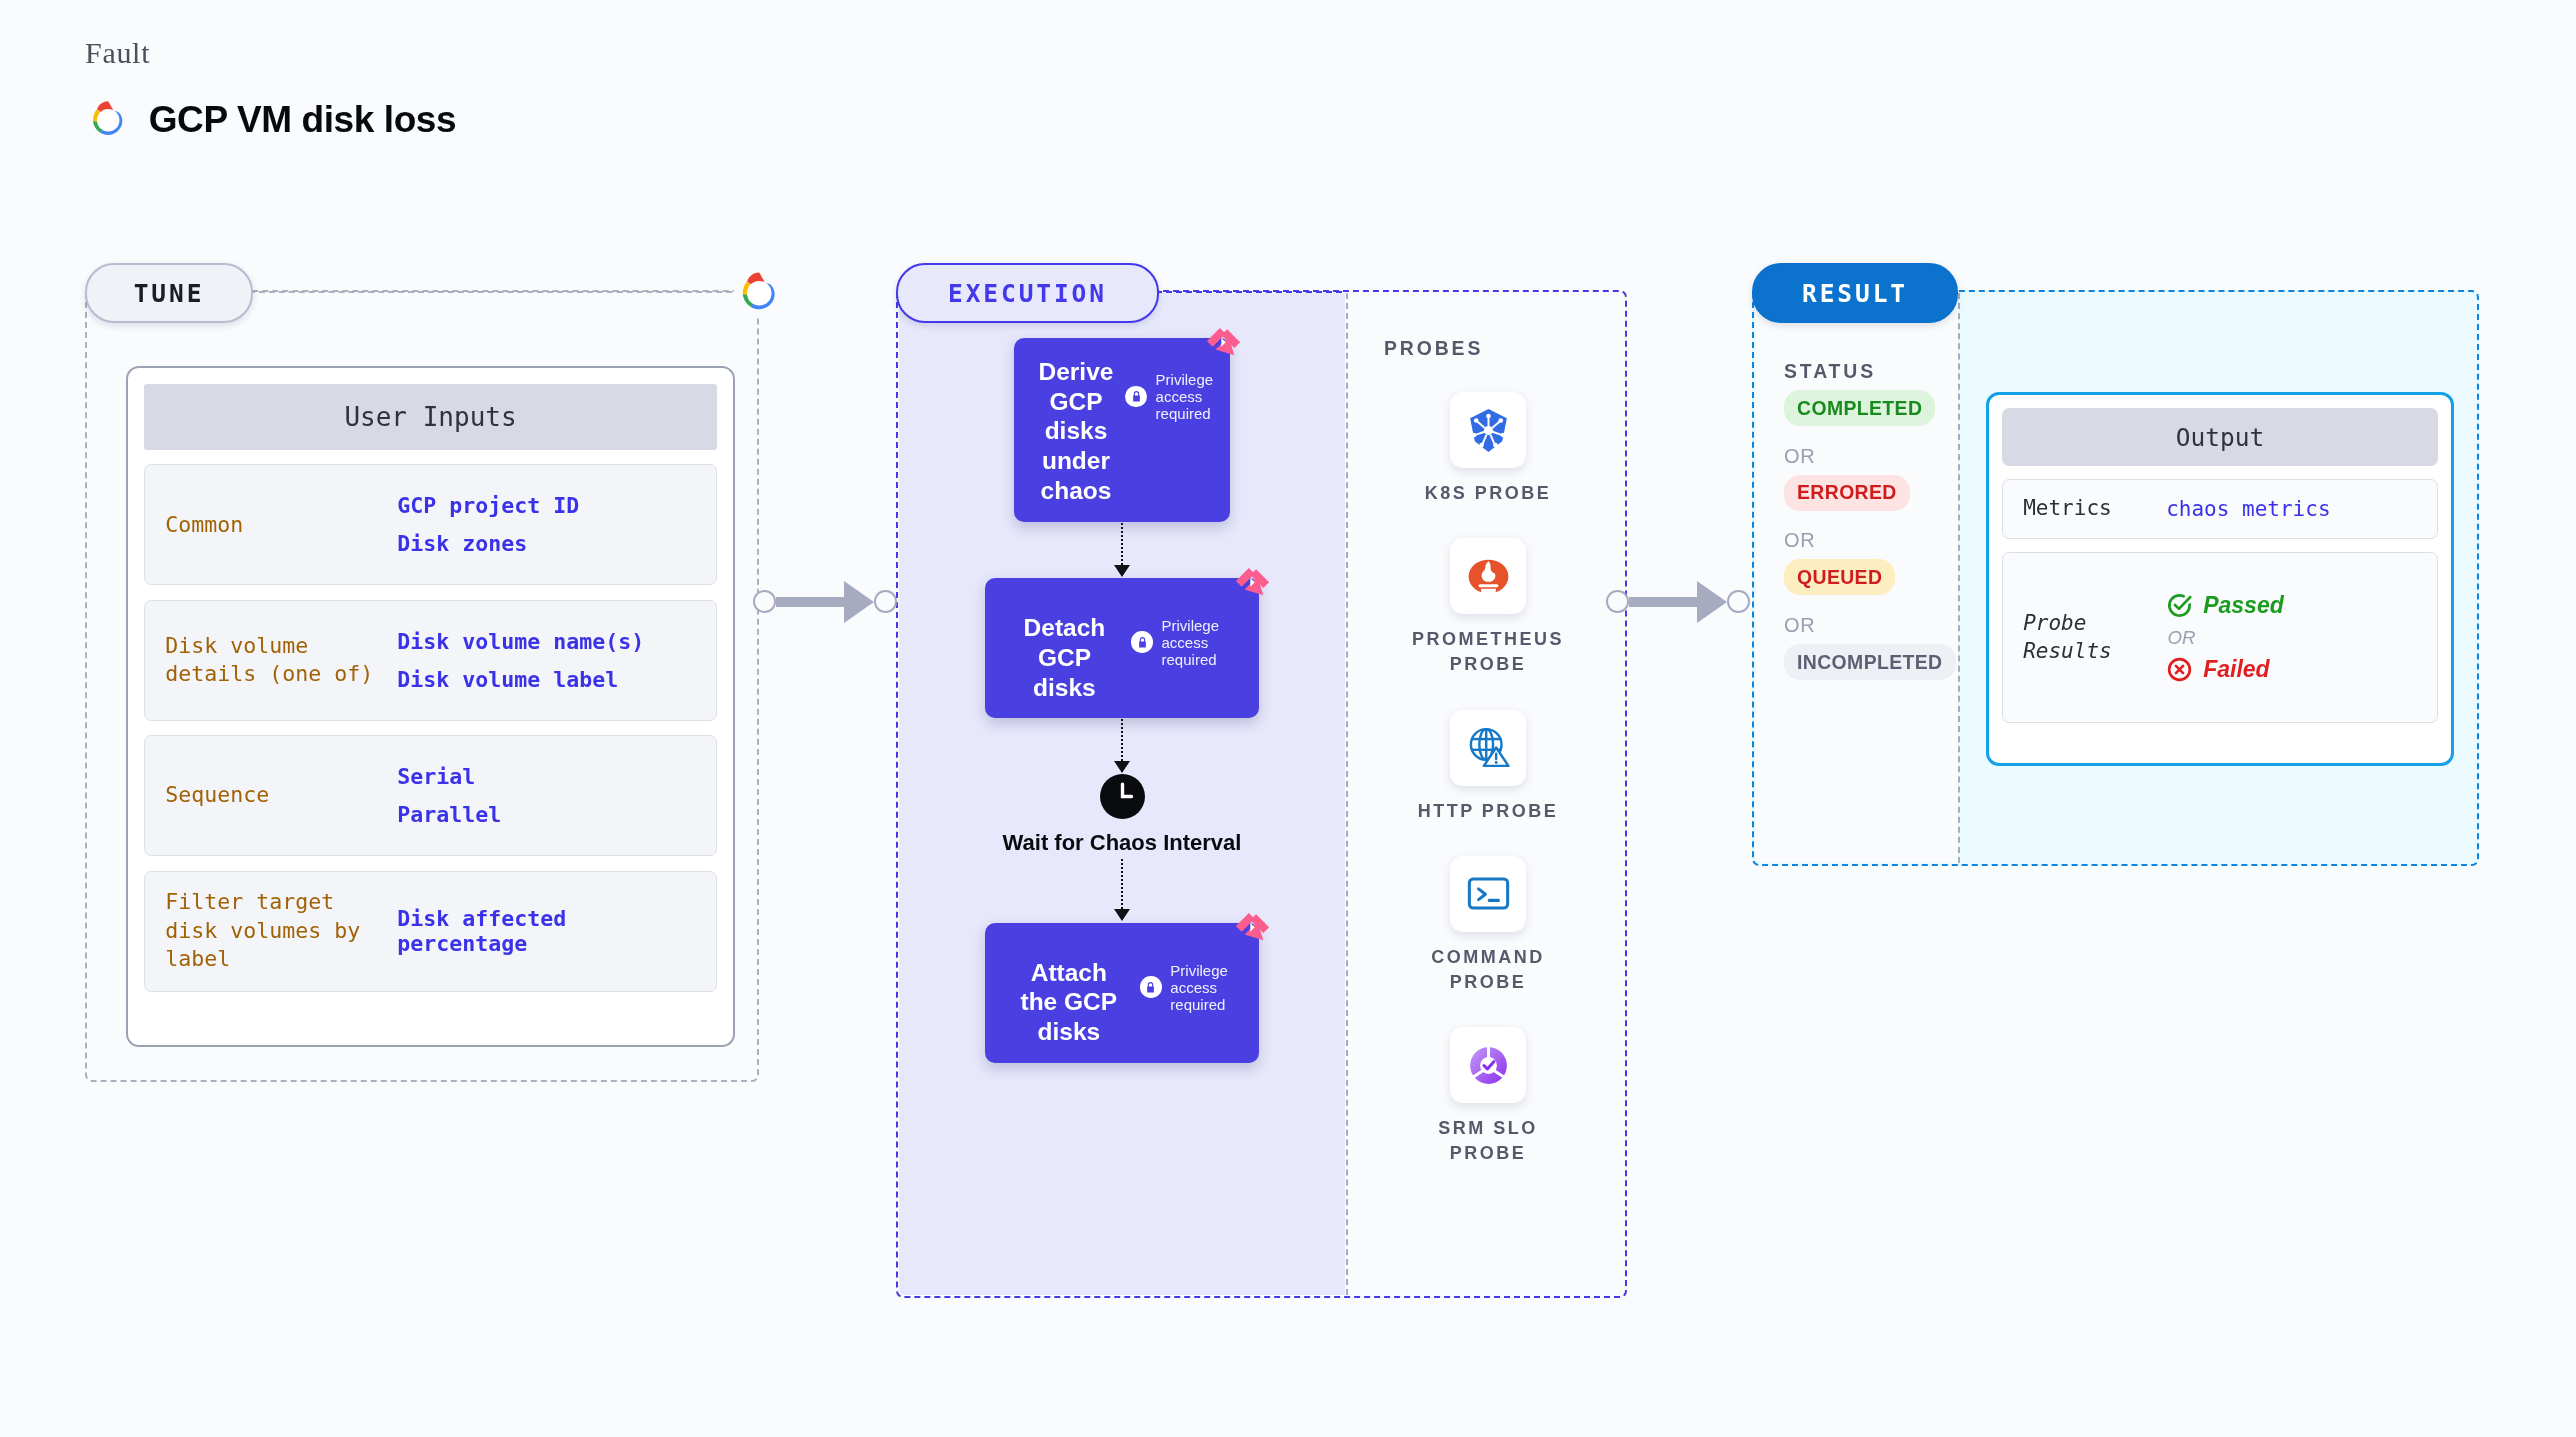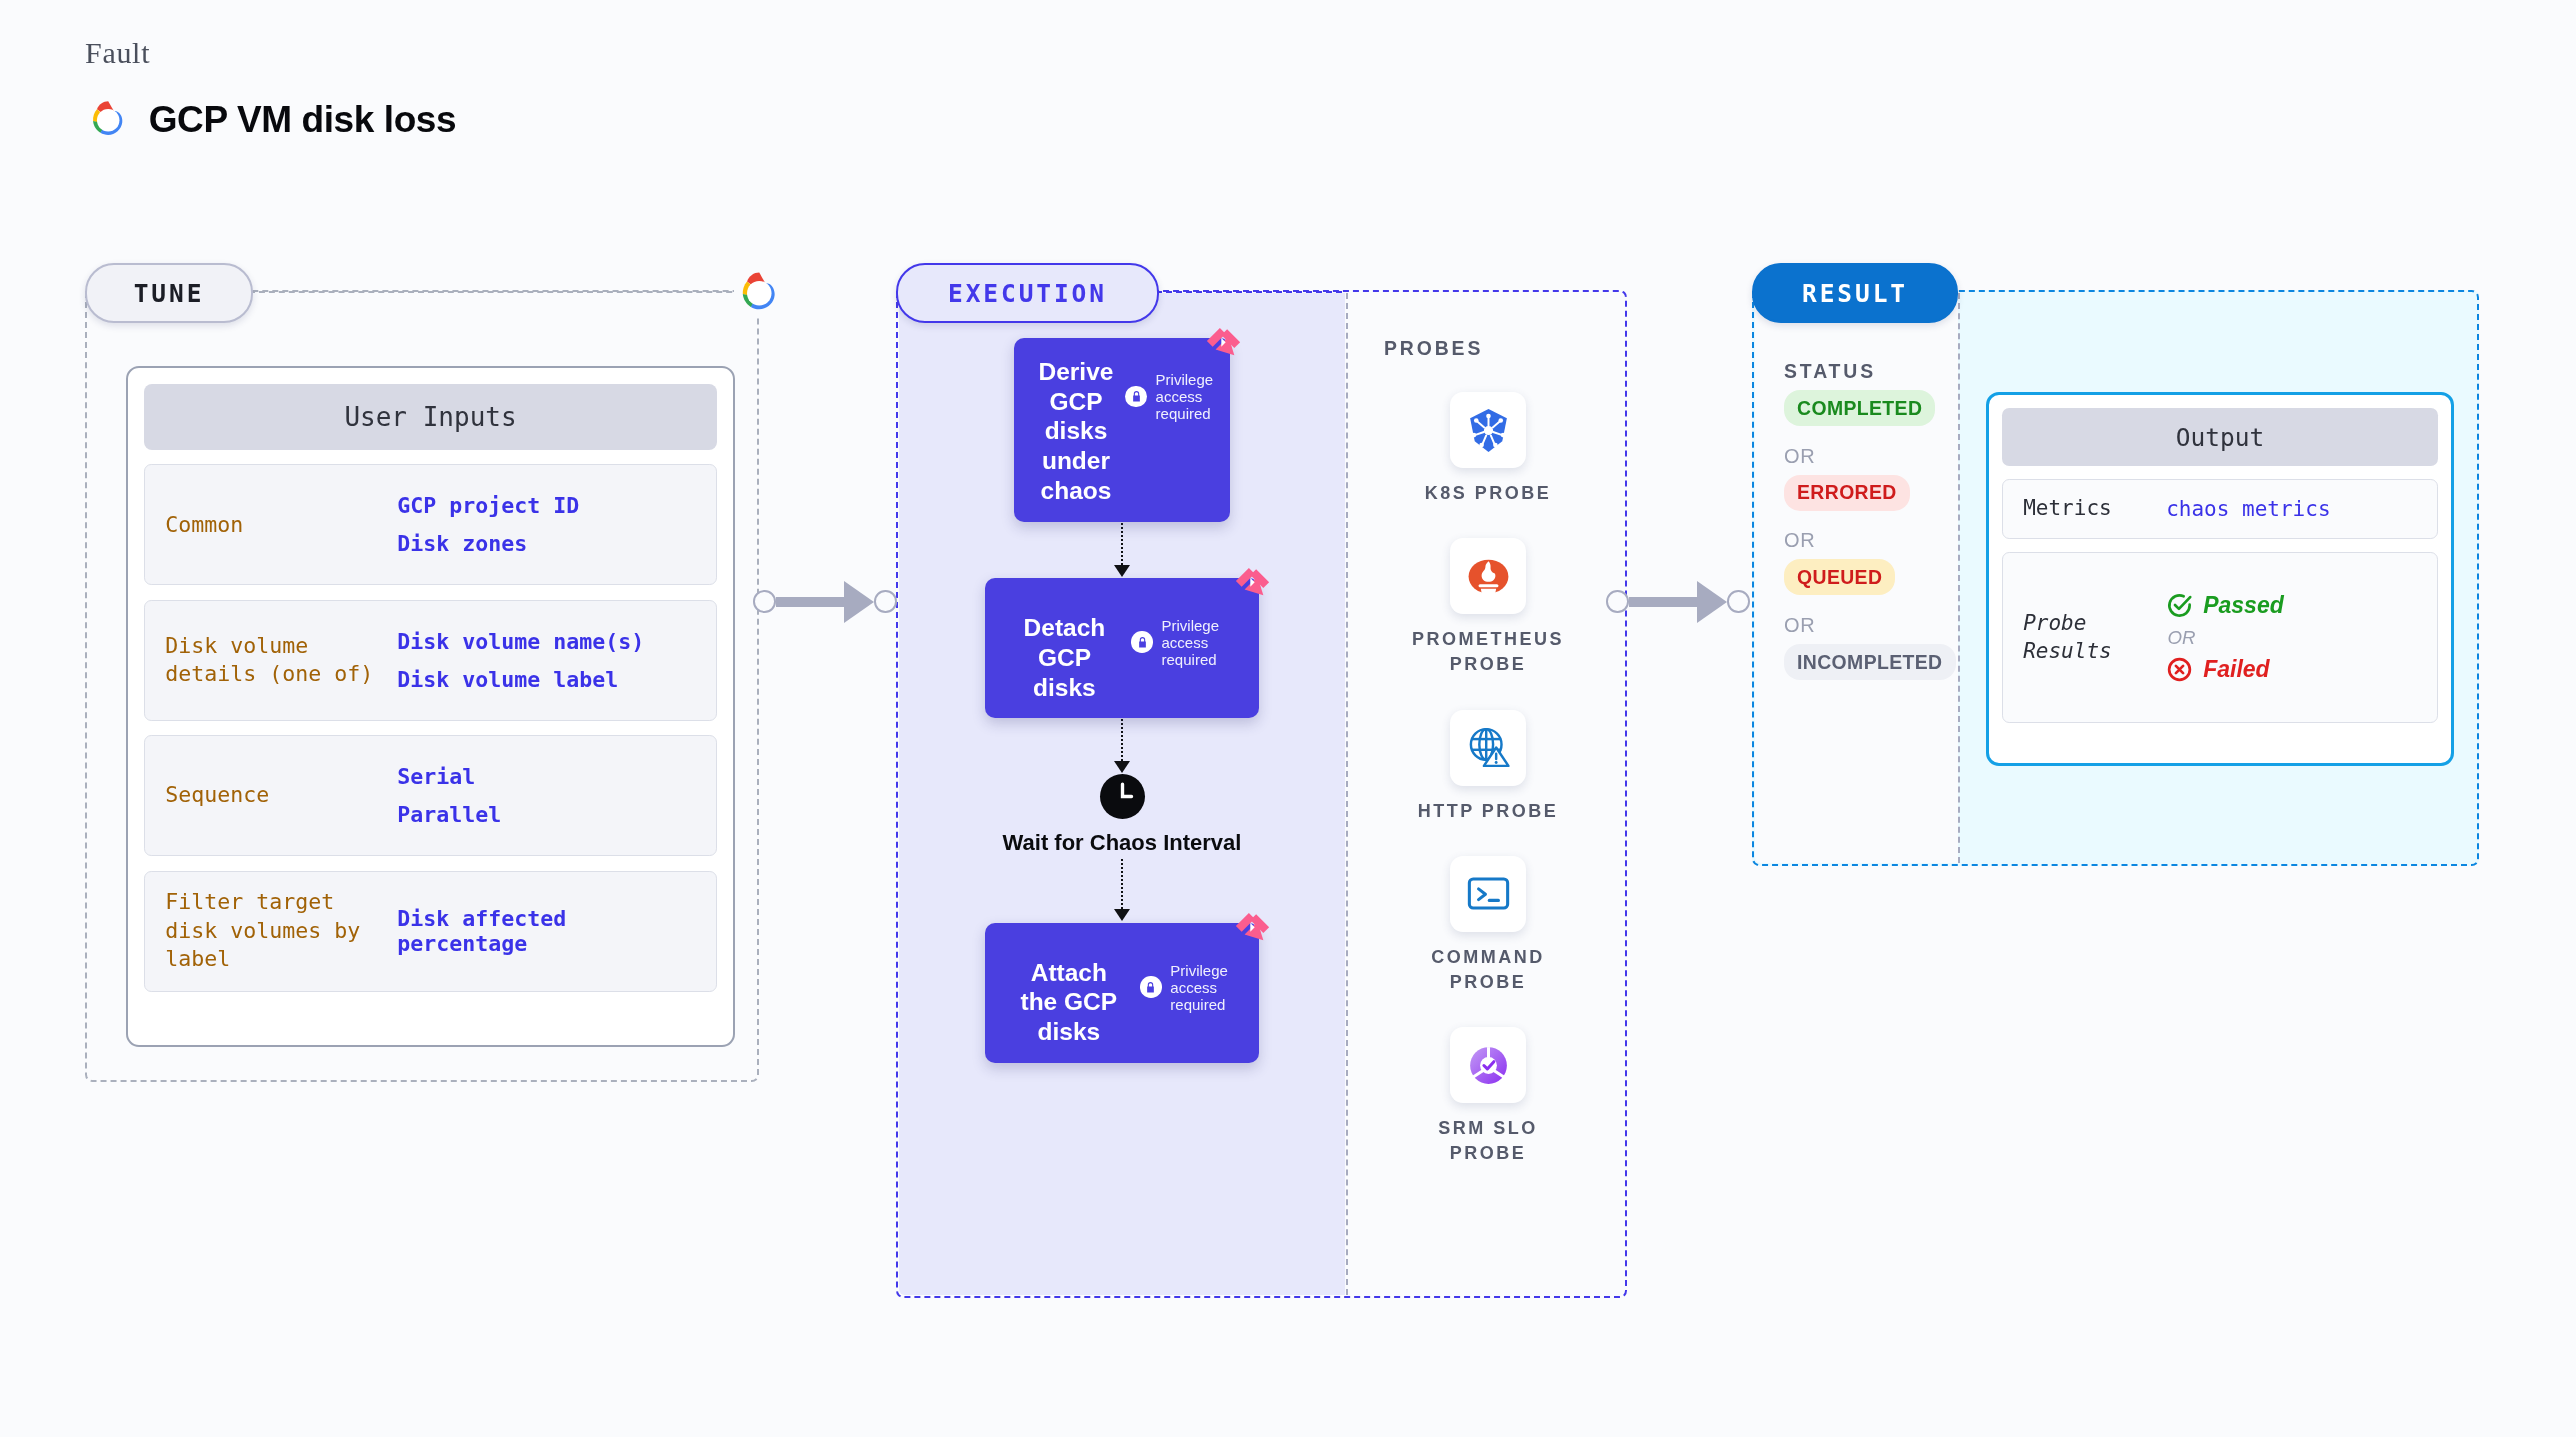--- a/index.html
+++ b/index.html
@@ -33,21 +33,21 @@
   
   #tune-region{
     position:absolute;left:85px;top:290px;width:670px;height:788px;
     border:2.2px dashed #aab0bd;border-radius:7.2px;background:transparent;
   }
   #tune-card{
     position:absolute;left:126px;top:366px;width:605px;height:677px;
     background:#fff;border:2.2px solid #9ba2b3;border-radius:13px;
   }
   #user-inputs-head{
-    margin:16px 16px 0 16px;height:66px;background:#d7d9e4;border-radius:8px;
+    margin:16px 16px 0 16px;height:66px;background:#d7d9e4;border-radius:3px;
     display:flex;align-items:center;justify-content:center;
     font-family:"DejaVu Sans Mono",monospace;font-size:26px;color:#30333d;
   }
   .tune-row{
     margin:14.4px 16px 0 16px;background:#f4f5f9;border:1.4px solid #dcdfe8;border-radius:7.2px;
     display:flex;align-items:center;padding:13px 7.2px;box-sizing:border-box;
   }
   .tune-row .lbl{
     width:245px;flex:none;padding-left:13px;box-sizing:border-box;
     font-family:"DejaVu Sans Mono",monospace;font-size:21.6px;color:#a16207;line-height:1.32;

